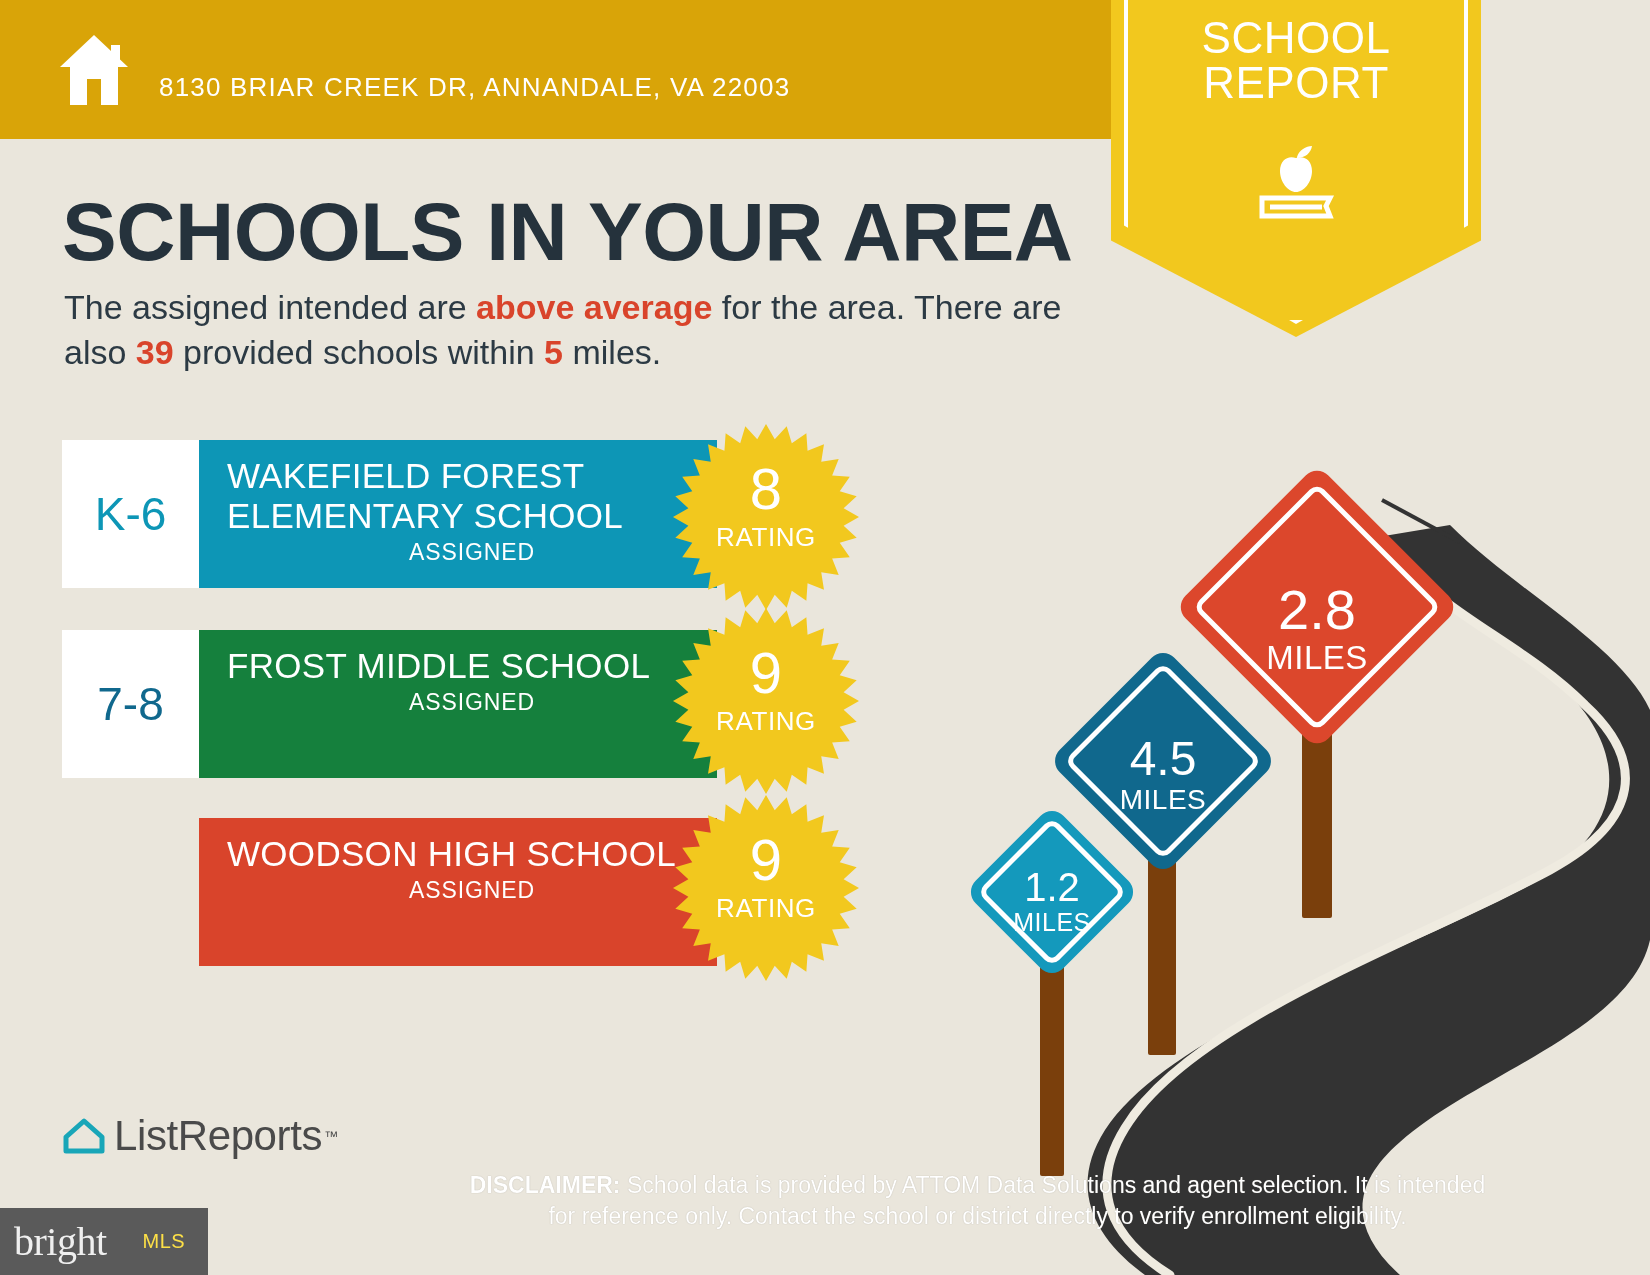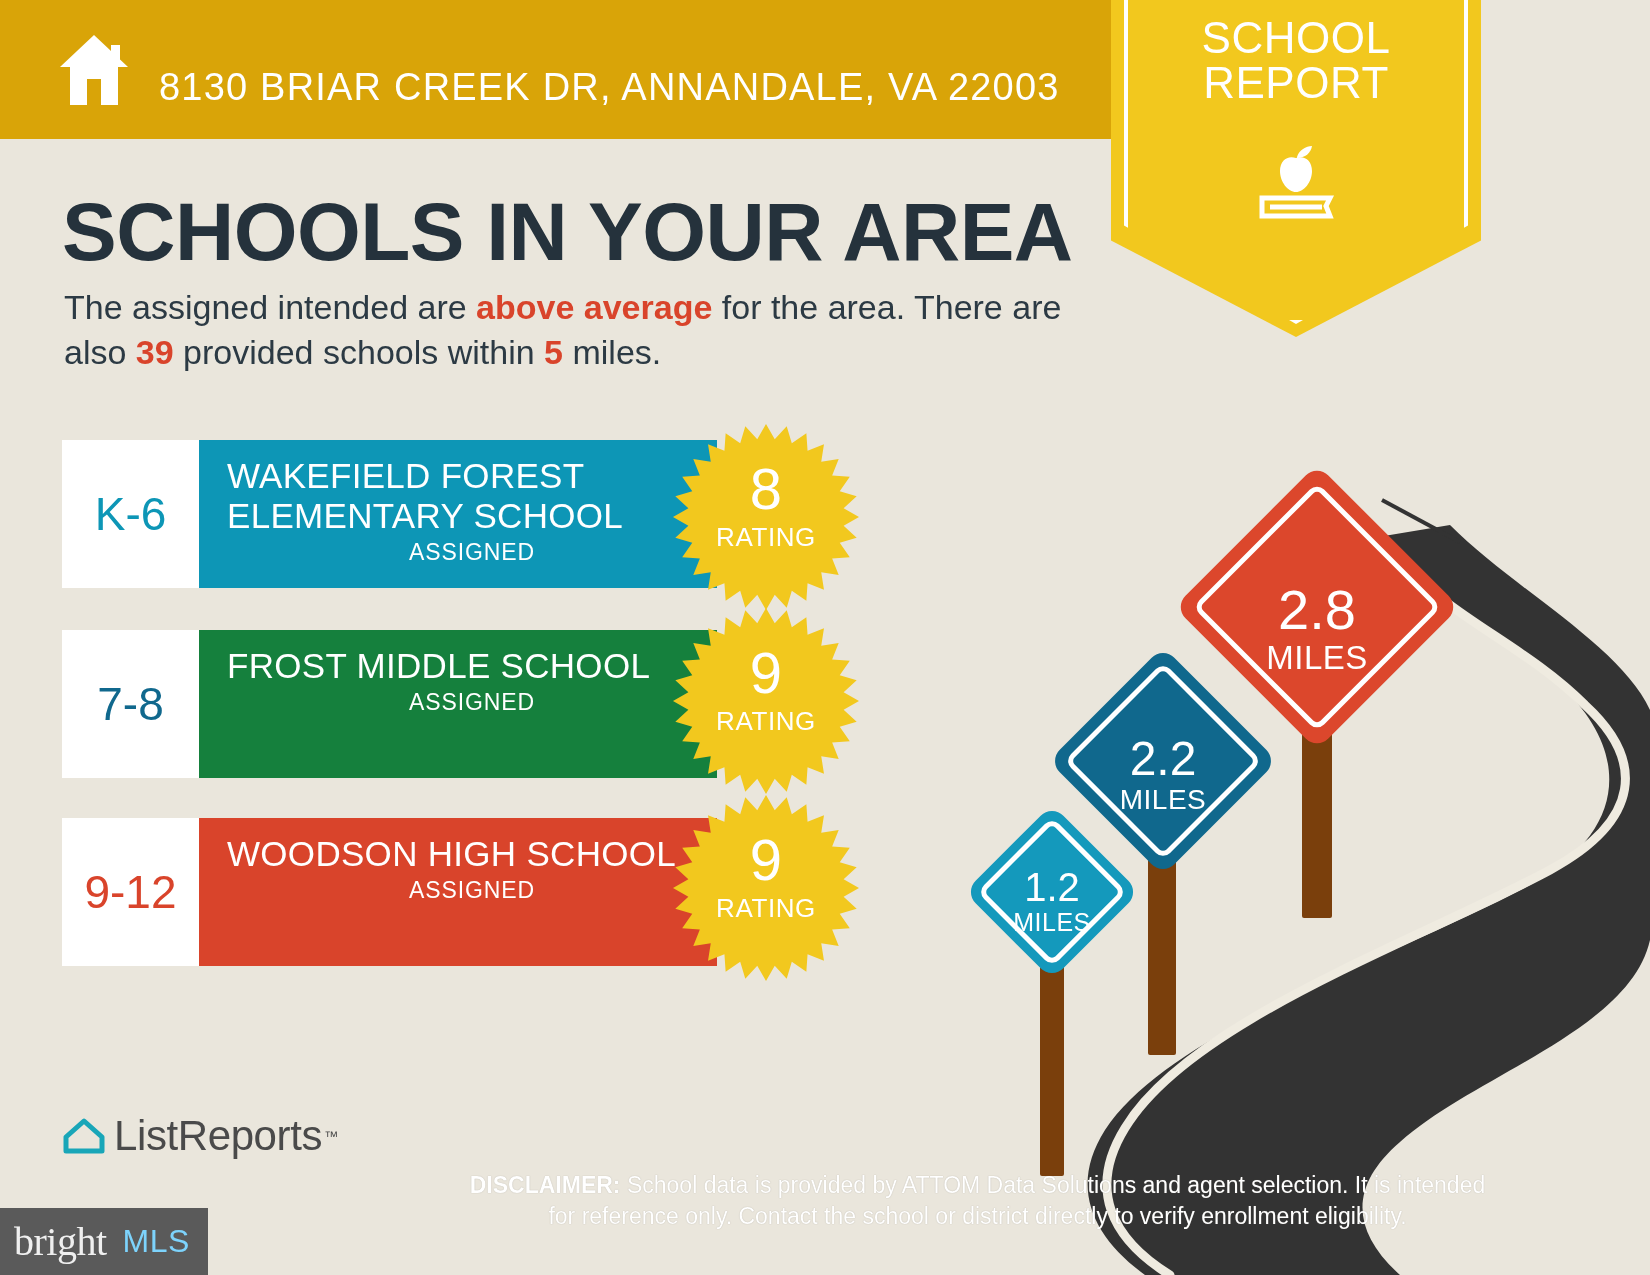--- a/index.html
+++ b/index.html
@@ -14,21 +14,21 @@
   
   #header-bar {
     position:absolute; left:0; top:0; width:1143px; height:139px;
     background:#D9A408;
     display:flex; align-items:center;
   }
   #home-icon { margin-left:55px; width:78px; height:74px; flex:0 0 auto; }
   #header-address {
     margin-left:26px;
     color:#ffffff;
-    font-size:38px;
+    font-size:26px;
     letter-spacing:1.2px;
     font-weight:400;
     white-space:nowrap;
     margin-top:35px;
   }
 
   
   #badge-wrap {
     position:absolute; left:1111px; top:-8px; width:370px; height:345px;
   }
@@ -142,21 +142,21 @@
     position:absolute; left:0; top:1208px; width:208px; height:67px;
     background:#5A5A5A;
     display:flex; align-items:center;
   }
   #bright-word {
     font-family:"Liberation Serif", serif;
     font-size:40px; color:#EFEFEF; margin-left:14px;
     position:relative; letter-spacing:-0.5px;
   }
   #mls-word {
-    font-size:32px; color:#7dd3fc; margin-left:16px;
+    font-size:20px; color:#fde047; margin-left:36px;
     letter-spacing:0.5px;
   }
 
   #disclaimer {
     position:absolute; left:455px; top:1170px; width:1045px;
     color:#FFFFFF; font-size:23px; line-height:1.35;
     text-align:center;
     text-shadow:0 0 1px rgba(120,115,100,0.55);
   }
   #disclaimer b { font-weight:bold; }
@@ -219,23 +219,20 @@
 </div>
 <div class="starburst" id="star-1">
   <svg class="star-svg" viewBox="0 0 200 200">
     <polygon class="star-poly" points="100.00,0.00 109.41,16.53 122.25,2.51 127.74,20.71 143.39,9.90 144.69,28.88 162.35,21.82 159.40,40.60 178.18,37.65 171.12,55.31 190.10,56.61 179.29,72.26 197.49,77.75 183.47,90.59 200.00,100.00 183.47,109.41 197.49,122.25 179.29,127.74 190.10,143.39 171.12,144.69 178.18,162.35 159.40,159.40 162.35,178.18 144.69,171.12 143.39,190.10 127.74,179.29 122.25,197.49 109.41,183.47 100.00,200.00 90.59,183.47 77.75,197.49 72.26,179.29 56.61,190.10 55.31,171.12 37.65,178.18 40.60,159.40 21.82,162.35 28.88,144.69 9.90,143.39 20.71,127.74 2.51,122.25 16.53,109.41 0.00,100.00 16.53,90.59 2.51,77.75 20.71,72.26 9.90,56.61 28.88,55.31 21.82,37.65 40.60,40.60 37.65,21.82 55.31,28.88 56.61,9.90 72.26,20.71 77.75,2.51 90.59,16.53" fill="#F2C81E"></polygon>
   </svg>
   <div class="star-num">9</div>
   <div class="star-rating-label">RATING</div>
 </div>
 
 <div class="school-row" id="row-2">
-  <div class="grade-box">
-    <span class="grade-label" style="color: rgb(217, 68, 43);">9-12</span>
-  </div>
   <div class="school-bar" style="background: rgb(217, 68, 43);">
     <div class="school-name">WOODSON HIGH SCHOOL</div>
     <div class="school-assigned">ASSIGNED</div>
   </div>
 </div>
 <div class="starburst" id="star-2">
   <svg class="star-svg" viewBox="0 0 200 200">
     <polygon class="star-poly" points="100.00,0.00 109.41,16.53 122.25,2.51 127.74,20.71 143.39,9.90 144.69,28.88 162.35,21.82 159.40,40.60 178.18,37.65 171.12,55.31 190.10,56.61 179.29,72.26 197.49,77.75 183.47,90.59 200.00,100.00 183.47,109.41 197.49,122.25 179.29,127.74 190.10,143.39 171.12,144.69 178.18,162.35 159.40,159.40 162.35,178.18 144.69,171.12 143.39,190.10 127.74,179.29 122.25,197.49 109.41,183.47 100.00,200.00 90.59,183.47 77.75,197.49 72.26,179.29 56.61,190.10 55.31,171.12 37.65,178.18 40.60,159.40 21.82,162.35 28.88,144.69 9.90,143.39 20.71,127.74 2.51,122.25 16.53,109.41 0.00,100.00 16.53,90.59 2.51,77.75 20.71,72.26 9.90,56.61 28.88,55.31 21.82,37.65 40.60,40.60 37.65,21.82 55.31,28.88 56.61,9.90 72.26,20.71 77.75,2.51 90.59,16.53" fill="#F2C81E"></polygon>
   </svg>
   <div class="star-num">9</div>
@@ -270,21 +267,21 @@
       <div class="sign-unit">MILES</div>
     </div>
   </div>
 
   <div class="sign" style="left:130px; top:190px;">
     <div class="sign-post" style="left:88px; top:170px; width:28px; height:225px;"></div>
     <div class="sign-diamond" style="left: 22px; top: 20px; width: 162px; height: 162px; background: rgb(16, 104, 141);">
       <div class="sign-diamond-inner" style="left:11px; top:11px; right:11px; bottom:11px;"></div>
     </div>
     <div class="sign-text" style="left:0; top:75px; width:206px;">
-      <div class="sign-dist" style="font-size:48px;">2.2</div>
+      <div class="sign-dist" style="font-size:48px;">4.5</div>
       <div class="sign-unit" style="font-size:28px;">MILES</div>
     </div>
   </div>
 
   <div class="sign" style="left:264px; top:18px;">
     <div class="sign-post" style="left:108px; top:210px; width:30px; height:220px;"></div>
     <div class="sign-diamond" style="left: 22px; top: 18px; width: 202px; height: 202px; background: rgb(220, 71, 44);">
       <div class="sign-diamond-inner" style="left:13px; top:13px; right:13px; bottom:13px;"></div>
     </div>
     <div class="sign-text" style="left:0; top:86px; width:246px;">

